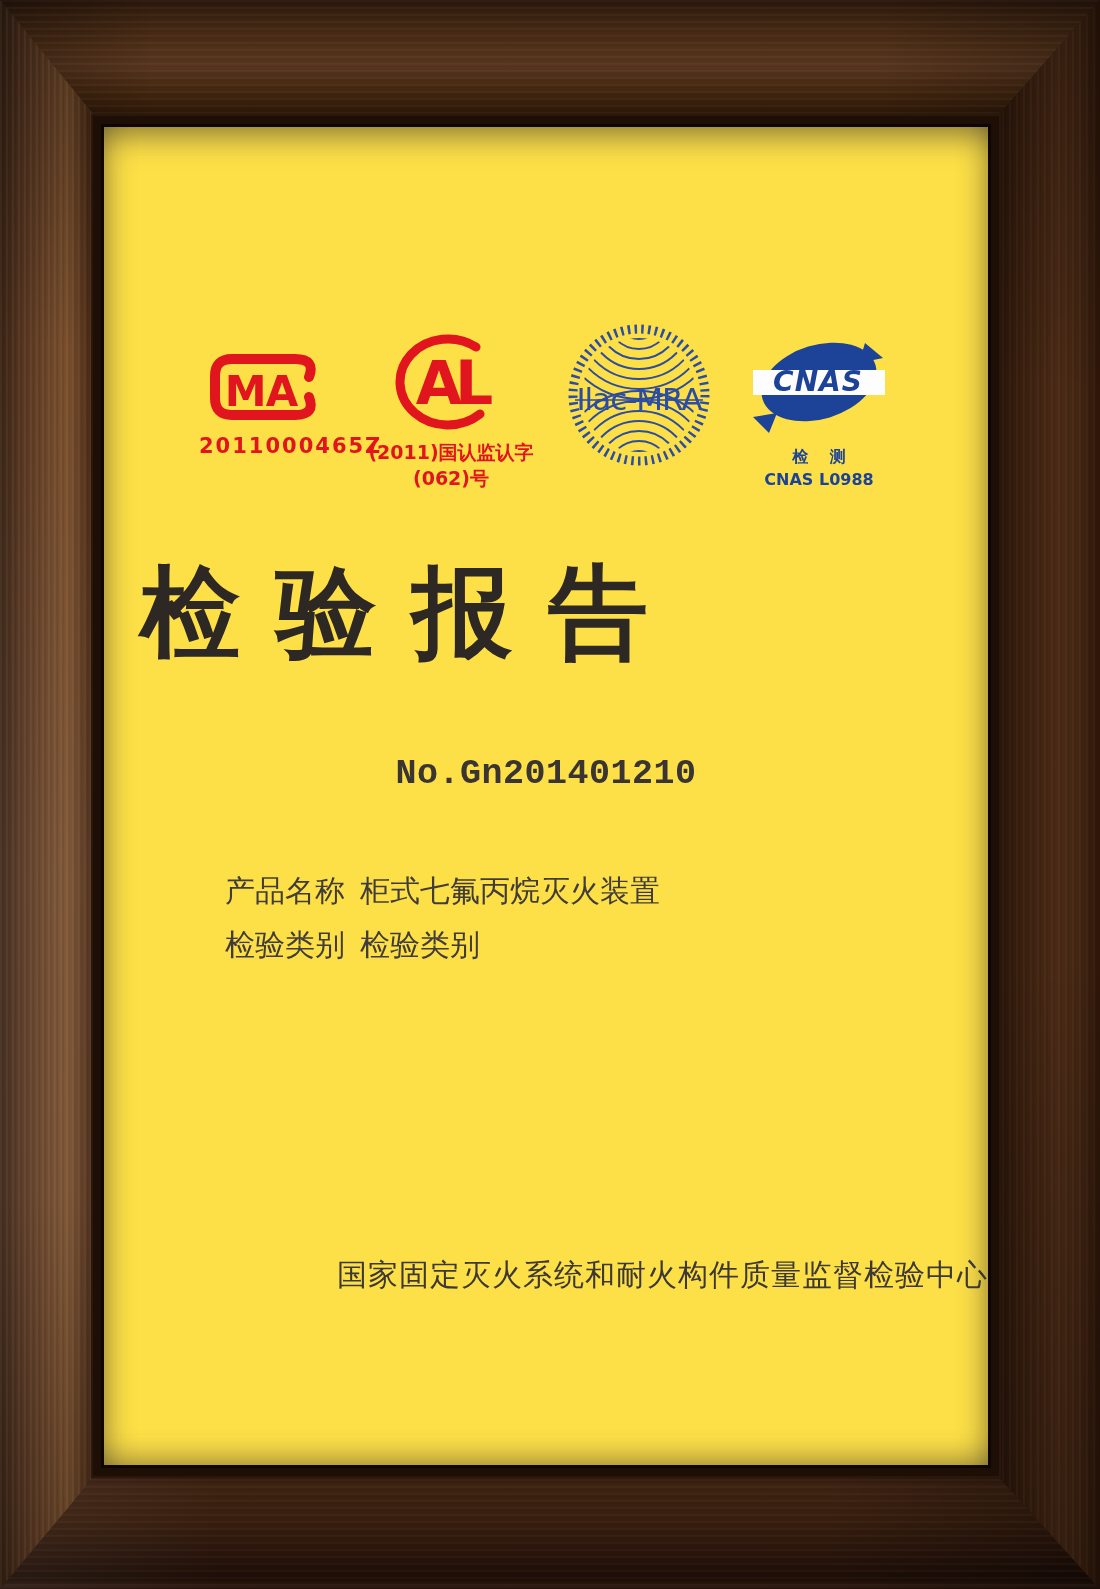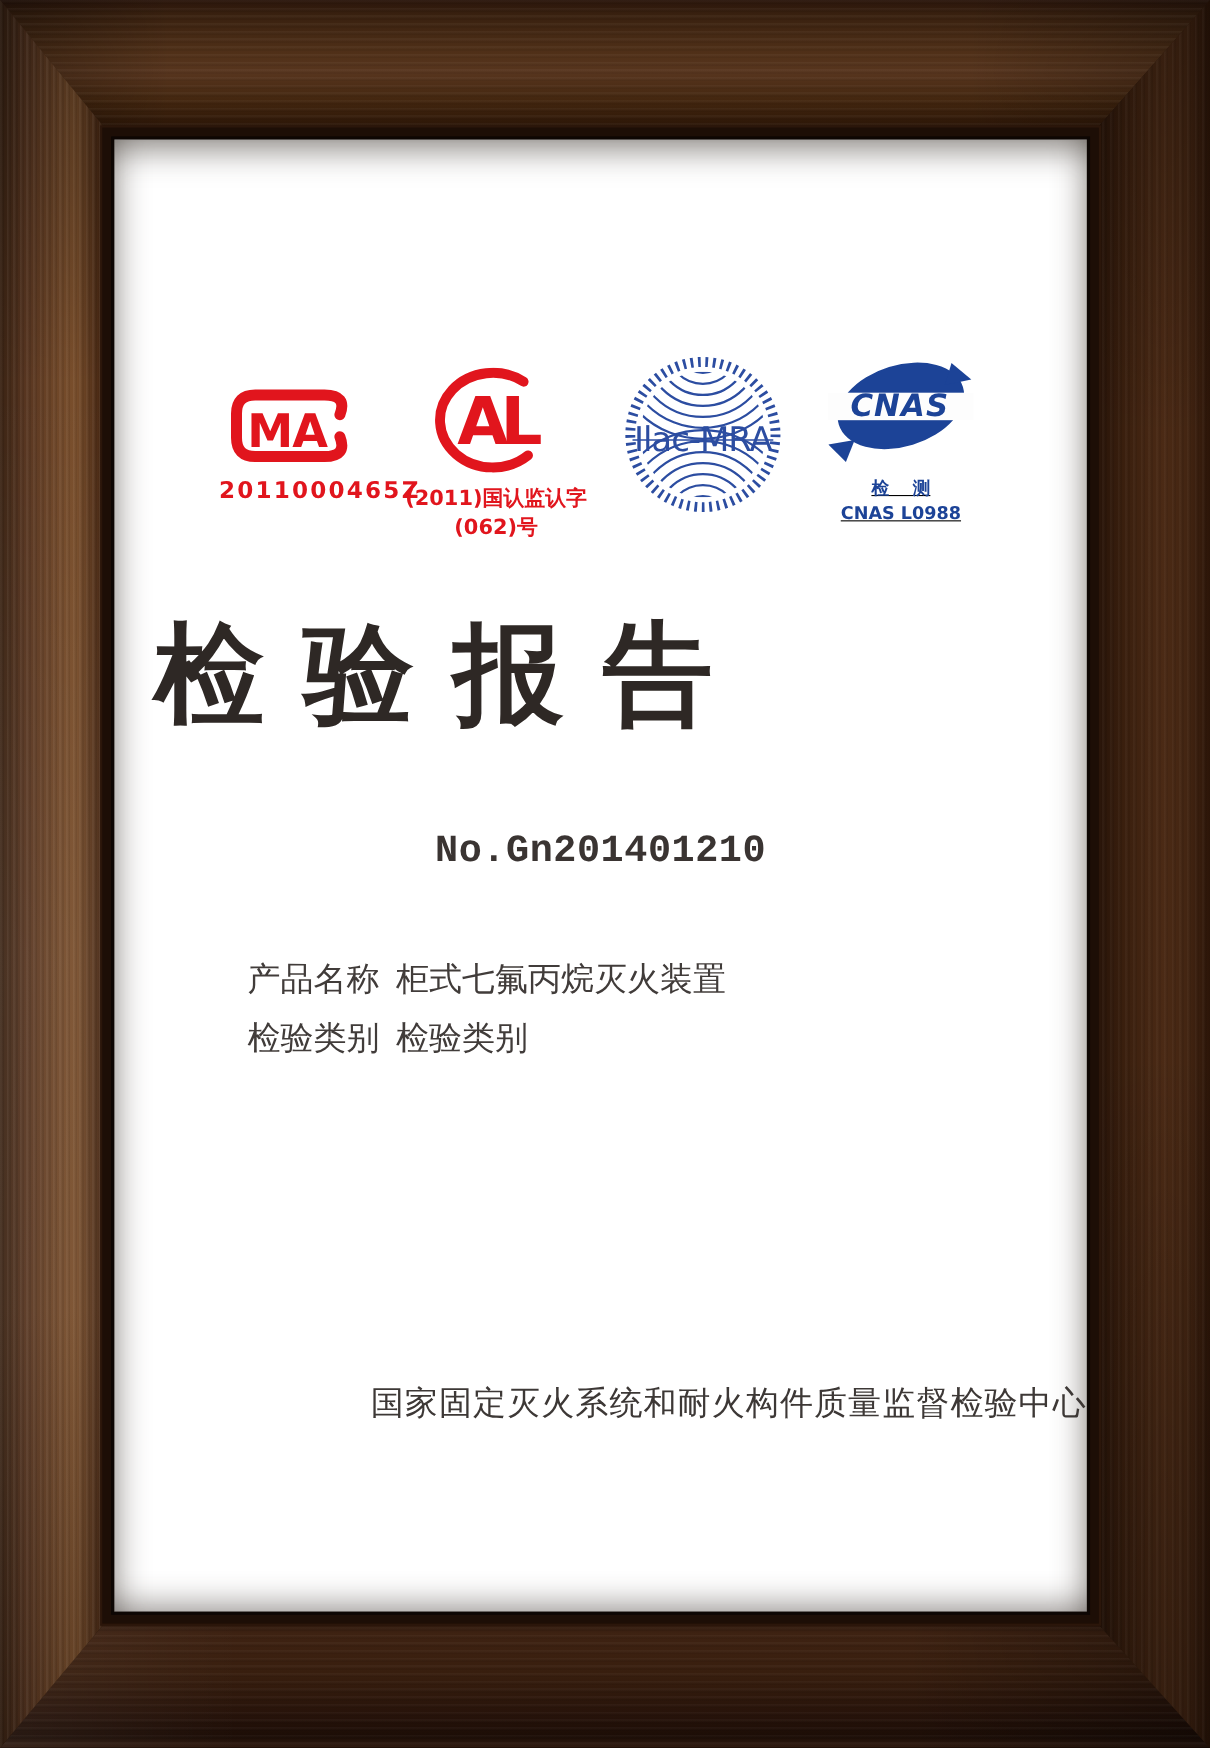--- a/index.html
+++ b/index.html
@@ -27,41 +27,41 @@
       linear-gradient(180deg, rgba(0,0,0,.35) 0%, rgba(0,0,0,0) 22%, rgba(255,255,255,.06) 55%, rgba(255,255,255,.05) 75%, rgba(0,0,0,.22) 100%),
       linear-gradient(90deg,#3a2313 0%,#573520 22%,#6e4628 48%,#7a4f2c 66%,#4c2b15 86%,#241106 100%);}
   .bar-right{left:988px;top:0;width:112px;height:1589px;
     clip-path:polygon(112px 0,0 127px,0 1465px,112px 1589px);
     background:
       repeating-linear-gradient(90deg, rgba(255,255,255,.03) 0 1px, rgba(0,0,0,.07) 3px 4px, rgba(0,0,0,0) 4px 7px),
       linear-gradient(180deg, rgba(0,0,0,.30) 0%, rgba(0,0,0,0) 25%, rgba(0,0,0,0) 60%, rgba(0,0,0,.30) 100%),
       linear-gradient(90deg,#200f06 0%,#3a1f0e 30%,#4b2a15 62%,#432512 82%,#2c1508 100%);}
 
   
-  .paper{position:absolute;left:104px;top:127px;width:884px;height:1338px;background:#ffffff;
+  .paper{position:absolute;left:104px;top:127px;width:884px;height:1338px;background:#fde047;
     box-shadow:
       0 0 0 3px #0d0603,
       0 0 0 11px #1d0e06,
       0 0 0 13px #2b160a,
       inset 0 30px 28px -20px rgba(60,52,46,.55),
       inset 0 -28px 26px -20px rgba(60,52,46,.45),
       inset 28px 0 26px -22px rgba(60,52,46,.40),
       inset -28px 0 26px -22px rgba(60,52,46,.40);}
 
   .abs{position:absolute;}
 
   
   .mark{position:absolute;text-align:center;}
   .mark .code{display:block;}
   .cma-block{left:95px;top:224px;width:140px;}
   .cma-block .code{margin-top:7px;font-size:21px;font-weight:600;letter-spacing:2px;color:#e1151d;}
   .cal-block{left:252px;top:207px;width:190px;}
   .cal-block .code{margin-top:5px;font-size:19px;font-weight:600;color:#e1151d;}
   .ilac-block{left:460px;top:194px;width:150px;}
-  .cnas-block{left:645px;top:201px;width:140px;text-decoration:underline;}
+  .cnas-block{left:645px;top:214px;width:140px;}
   .cnas-block .category{display:block;margin-top:6px;font-size:16px;font-weight:700;word-spacing:16px;color:#1c4397;}
   .cnas-block .code{margin-top:2px;font-size:16px;font-weight:800;color:#1c4397;}
 
   
   .title{left:0;top:434px;width:100%;text-align:left;font-size:100px;line-height:1.03;
          font-weight:900;color:#2e2825;letter-spacing:.36em;padding-left:.36em;box-sizing:border-box;white-space:nowrap;}
   .report-no{left:0;top:627px;width:100%;text-align:center;
          font-family:Liberation Mono, monospace;font-size:35px;font-weight:700;
          color:#3a3432;letter-spacing:.5px;}
   .fields{left:121px;top:749px;width:700px;}

